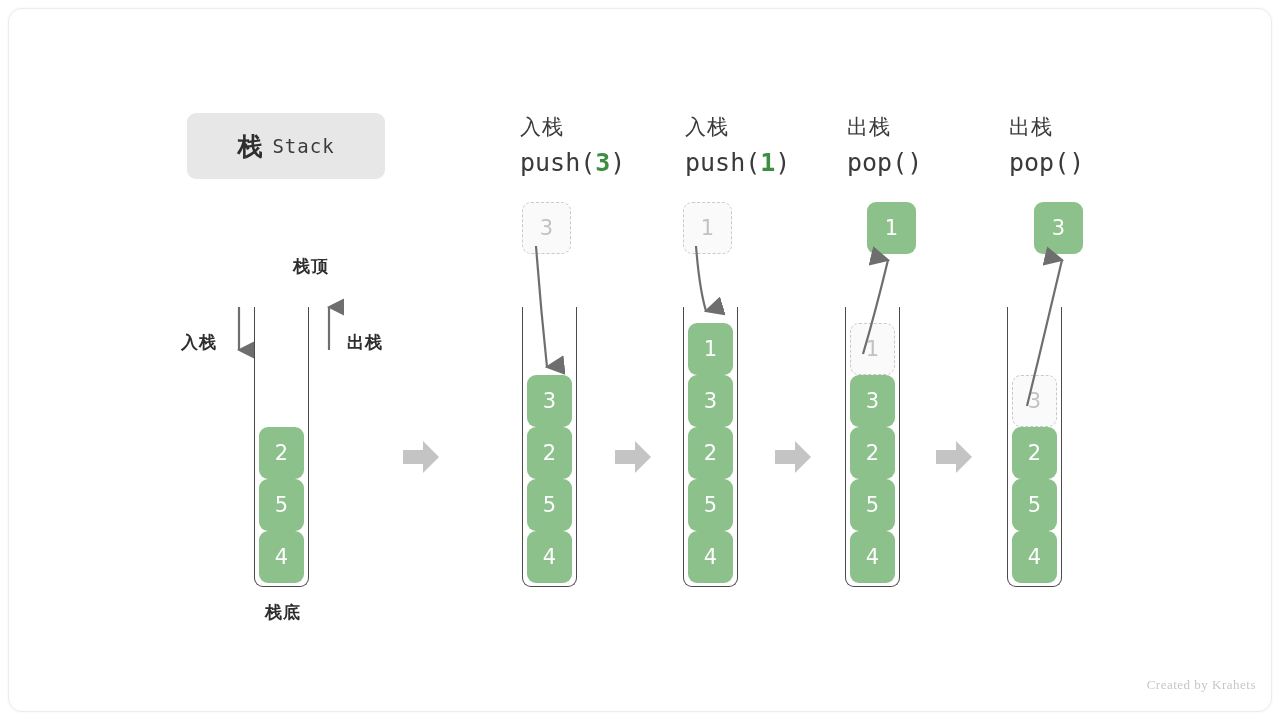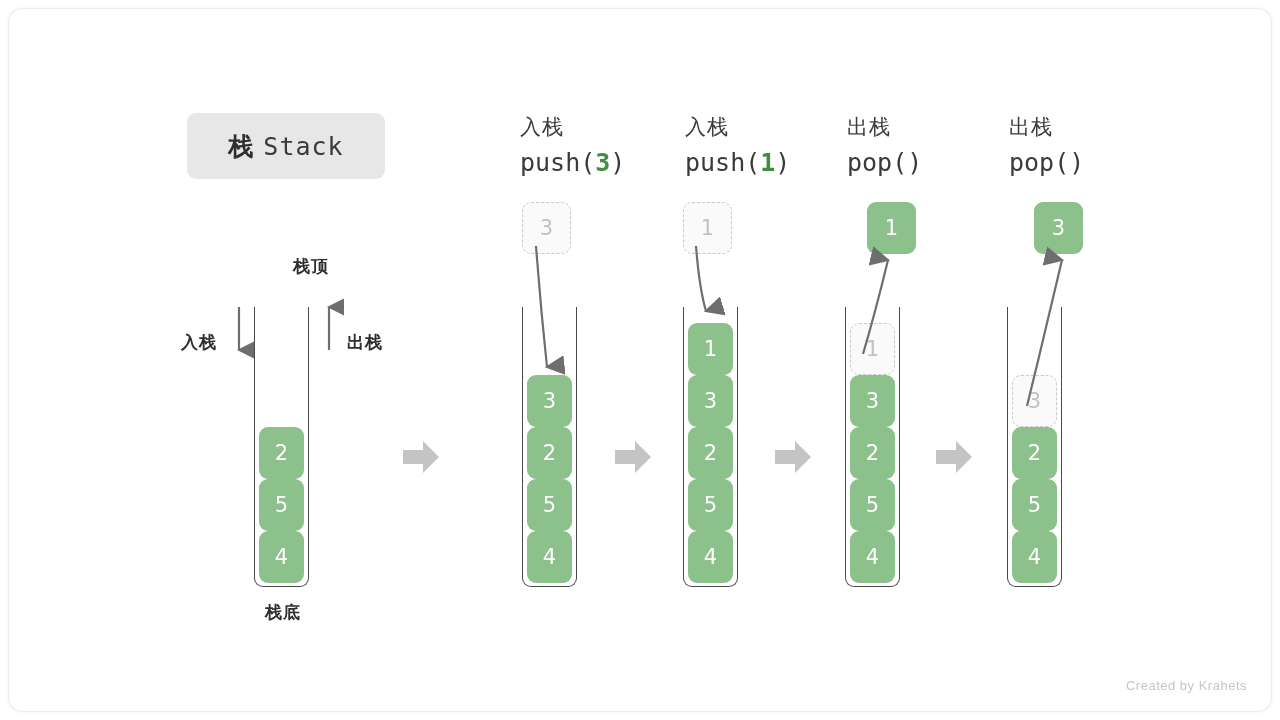--- a/index.html
+++ b/index.html
@@ -32,21 +32,21 @@
   }
   #title-badge .t-cn {
     font-family: "Liberation Sans", sans-serif;
     font-weight: bold;
     font-size: 25px;
     color: #2e2e2e;
     letter-spacing: 1px;
   }
   #title-badge .t-en {
     font-family: "DejaVu Sans Mono", monospace;
-    font-size: 25px;
+    font-size: 19px;
     color: #3a3a3a;
     margin-left: 9px;
     letter-spacing: 1px;
   }
 
   
   .cn-label {
     position: absolute;
     font-family: "Liberation Sans", sans-serif;
     font-weight: bold;
@@ -143,22 +143,22 @@
   #overlay {
     position: absolute;
     left: 0; top: 0;
     width: 1264px; height: 704px;
     pointer-events: none;
   }
 
   
   #footer {
     position: absolute;
-    right: 24px; bottom: 18px;
-    font-family: Liberation Sans, sans-serif;
+    right: 15px; bottom: 18px;
+    font-family: Liberation Serif, serif;
     font-size: 13px;
     color: #c6c6c6;
     letter-spacing: 0.5px;
     margin-top: 30px;
   }
 </style>
 </head>
 <body>
 
 <div id="card">

